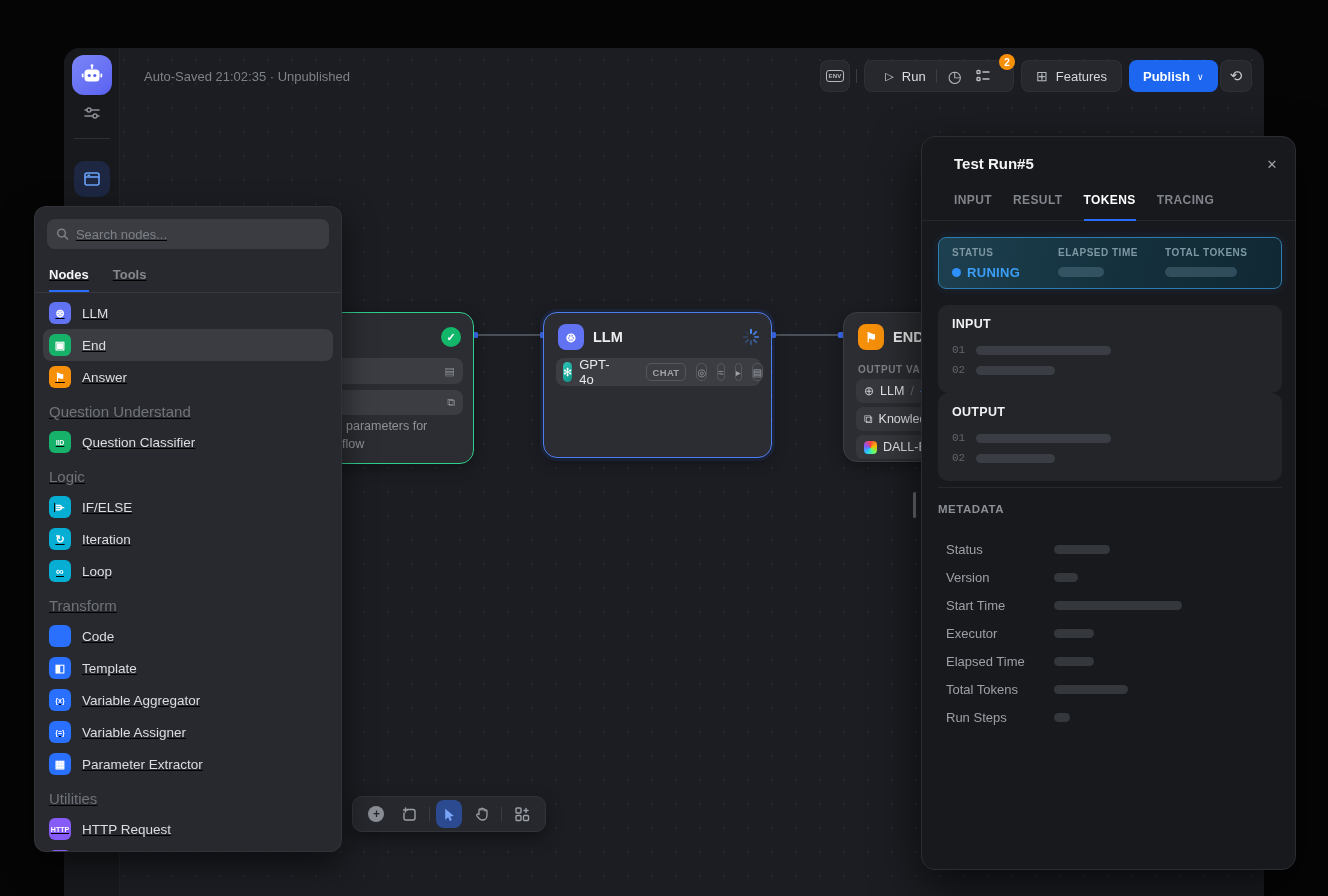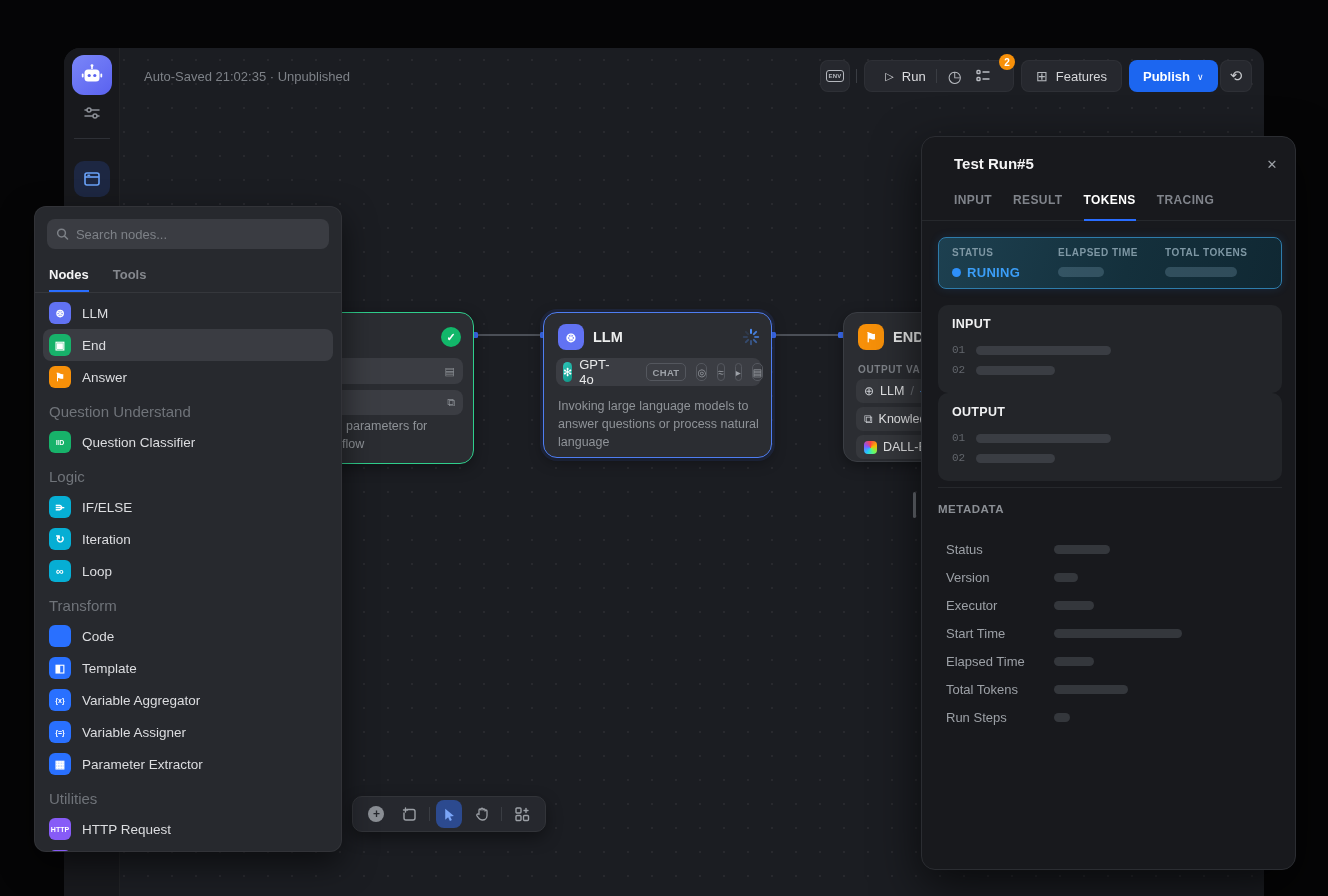--- a/index.html
+++ b/index.html
@@ -87,21 +87,21 @@
     padding:0 10px; gap:6px; z-index:2; box-shadow:0 6px 16px rgba(0,0,0,.4); }
   .tool-btn { width:28px; height:28px; border-radius:8px; display:flex; align-items:center;
     justify-content:center; color:#9ca0a6; }
   .tool-btn.active { background:#2c4a8f; }
   .plus-circle { width:16px; height:16px; border-radius:50%; background:#8a8e94; color:#26282e;
     font-size:12px; font-weight:700; display:flex; align-items:center; justify-content:center; line-height:0; }
 
   
   .node-panel { left:34px; top:206px; width:308px; height:646px; background:#27292e;
     border:1px solid rgba(255,255,255,.05); border-radius:12px; z-index:3;
-    box-shadow:0 12px 32px rgba(0,0,0,.55); display:flex; flex-direction:column; overflow:hidden; }
+    box-shadow:0 12px 32px rgba(0,0,0,.55); display:flex; flex-direction:column; overflow:hidden;text-decoration:underline; }
   .search-box { margin:12px 12px 8px; height:30px; background:#3a3c42; border-radius:8px;
     display:flex; align-items:center; padding:0 9px; gap:7px; }
   .search-box input { background:transparent; border:none; outline:none; color:#d6d7da;
     font-size:13px; width:100%; font-family:"Liberation Sans",sans-serif; }
   .search-box input::placeholder { color:#7d8187; }
   .panel-tabs { display:flex; gap:24px; padding:4px 14px 0; border-bottom:1px solid #35373c; }
   .panel-tab { font-size:13px; font-weight:600; color:#85888e; padding:6px 0 8px;
     border-bottom:2px solid transparent; }
   .panel-tab.active { color:#f4f4f5; border-bottom-color:#296dff; }
   .node-list { flex:1; overflow:hidden; padding:4px 8px 8px; }
@@ -261,21 +261,20 @@
     </div>
     <div class="abs model-row" style="left:12px; top:45px; width:205px; height:28px;">
       <div class="gpt-icon">✻</div>
       <div class="model-name">GPT-4o</div>
       <div class="cap-badge chat-badge">CHAT</div>
       <div class="cap-badge sq-badge">◎</div>
       <div class="cap-badge sq-badge">≈</div>
       <div class="cap-badge sq-badge">▸</div>
       <div class="cap-badge sq-badge">▤</div>
     </div>
-    <div class="abs node-desc" style="left:14px; top:84px; width:202px;">Invoking large language models to answer questions or process natural language</div>
   </div>
 
   <div class="abs node node-end">
     <div class="node-header" style="position:absolute; left:14px; top:11px;">
       <div class="node-icon" style="background:#f79009;">⚑</div>
       <div class="node-title">END</div>
     </div>
     <div class="abs outvar-label" style="left:14px; top:51px;">OUTPUT VARIABLES</div>
     <div id="end-vars" class="abs" style="left:12px; top:66px; width:150px; display:flex; flex-direction:column; gap:4px;">
         <div class="outvar-row">
@@ -470,28 +469,28 @@
     <div class="abs meta-rows" id="meta-rows">
         <div class="meta-row">
           <div class="meta-label">Status</div>
           <div class="meta-skel" style="width: 56px;"></div>
         </div>
         <div class="meta-row">
           <div class="meta-label">Version</div>
           <div class="meta-skel" style="width: 24px;"></div>
         </div>
         <div class="meta-row">
+          <div class="meta-label">Start Time</div>
+          <div class="meta-skel" style="width: 128px;"></div>
+        </div>
+        <div class="meta-row">
           <div class="meta-label">Executor</div>
           <div class="meta-skel" style="width: 40px;"></div>
         </div>
         <div class="meta-row">
-          <div class="meta-label">Start Time</div>
-          <div class="meta-skel" style="width: 128px;"></div>
-        </div>
-        <div class="meta-row">
           <div class="meta-label">Elapsed Time</div>
           <div class="meta-skel" style="width: 40px;"></div>
         </div>
         <div class="meta-row">
           <div class="meta-label">Total Tokens</div>
           <div class="meta-skel" style="width: 74px;"></div>
         </div>
         <div class="meta-row">
           <div class="meta-label">Run Steps</div>
           <div class="meta-skel" style="width: 16px;"></div>

